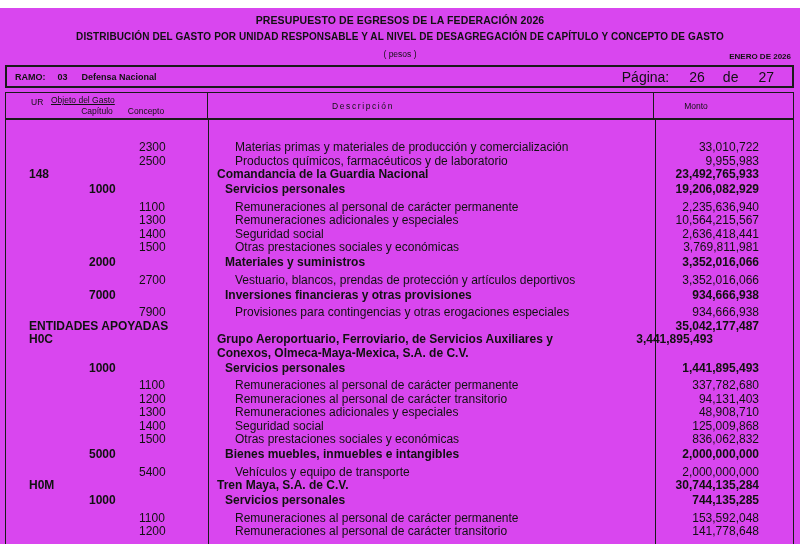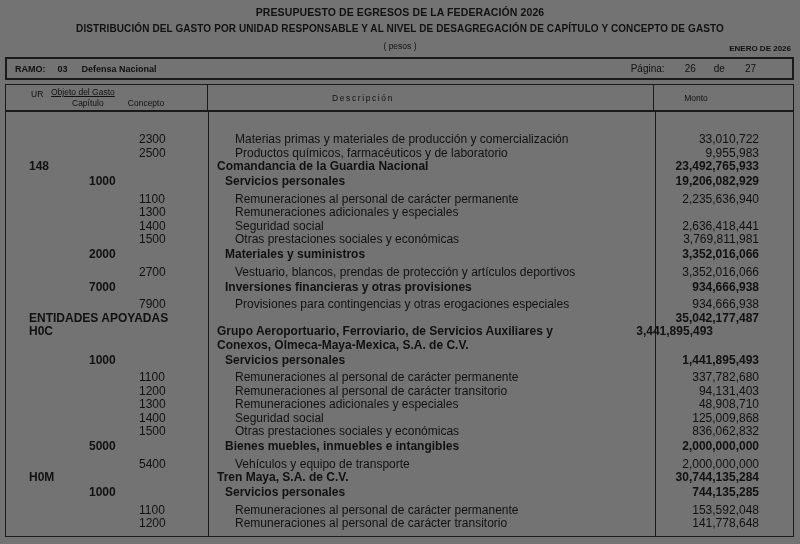--- a/index.html
+++ b/index.html
@@ -4,21 +4,21 @@
 <style>
   * { margin: 0; padding: 0; box-sizing: border-box; }
   html, body { background: #fff; }
   body {
     width: 800px; height: 544px;
     font-family: "Liberation Sans", sans-serif;
     color: #111;
     position: relative;
     overflow: hidden;
   }
-  .page { position: absolute; inset: 0; background: #737373; }
+  .page { position: absolute; inset: 0; background: #d946ef; margin-top: 8px; }
 
   
   .doc-title {
     position: absolute; top: 6px; left: 0; width: 100%;
     text-align: center; font-size: 10.5px; font-weight: bold;
     letter-spacing: 0.1px;
   }
   .doc-subtitle {
     position: absolute; top: 23px; left: 0; width: 100%;
     text-align: center; font-size: 10px; font-weight: bold;
@@ -37,21 +37,21 @@
   .ramo-bar {
     position: absolute; left: 5px; top: 57px; width: 789px; height: 23px;
     border: 2px solid #1a1a1a;
     display: flex; align-items: center;
     font-size: 9px;
   }
   .ramo-left { display: flex; align-items: flex-end; padding-left: 8px; font-weight: bold; }
   .ramo-label { }
   .ramo-number { margin-left: 12px; }
   .ramo-name { margin-left: 14px; }
-  .ramo-right { margin-left: auto; display: flex; align-items: center; font-size: 10px; padding-right: 36px; }
+  .ramo-right { margin-left: auto; display: flex; align-items: center; font-size: 14px; padding-right: 18px; }
   .page-label { }
   .page-current { margin-left: 20px; }
   .page-of { margin-left: 18px; }
   .page-total { margin-left: 20px; }
 
   
   .budget-table {
     position: absolute; left: 5px; top: 84px; width: 789px; height: 453px;
     border: 1.5px solid #1a1a1a;
   }
@@ -63,21 +63,21 @@
   }
   .th-left  { position: relative; width: 202px; border-right: 1.5px solid #1a1a1a; }
   .th-desc  { position: relative; width: 446px; border-right: 1.5px solid #1a1a1a; }
   .th-monto { position: relative; width: 139px; }
 
   .hdr-ur { position: absolute; left: 25px; top: 4px; }
   .hdr-objeto {
     position: absolute; left: 45px; top: 2px; width: 150px;
     text-decoration: underline;
   }
-  .hdr-capitulo { position: absolute; left: 66px; top: 13px; width: 50px; }
+  .hdr-capitulo { position: absolute; left: 66px; top: 13px; width: 50px; text-align: center; }
   .hdr-concepto { position: absolute; left: 114px; top: 13px; width: 52px; text-align: center; }
   .hdr-descripcion {
     position: absolute; left: 95px; top: 8px; width: 120px;
     text-align: center; letter-spacing: 1.6px;
   }
   .hdr-monto { position: absolute; left: 12px; top: 8px; width: 60px; text-align: center; }
 
   
   .tbody {
     position: absolute; top: 27px; bottom: 0; left: 0; right: 0;
@@ -203,20 +203,21 @@
     <div class="cell-monto">2,235,636,940</div>
   </div>
 
   <div class="row lvl-concepto">
     <div class="cell-left">
       <span class="ur-code"></span>
       <span class="cap-code"></span>
       <span class="con-code">1300</span>
     </div>
     <div class="cell-desc">Remuneraciones adicionales y especiales</div>
+    <div class="cell-monto">10,564,215,567</div>
   </div>
 
   <div class="row lvl-concepto">
     <div class="cell-left">
       <span class="ur-code"></span>
       <span class="cap-code"></span>
       <span class="con-code">1400</span>
     </div>
     <div class="cell-desc">Seguridad social</div>
     <div class="cell-monto">2,636,418,441</div>

